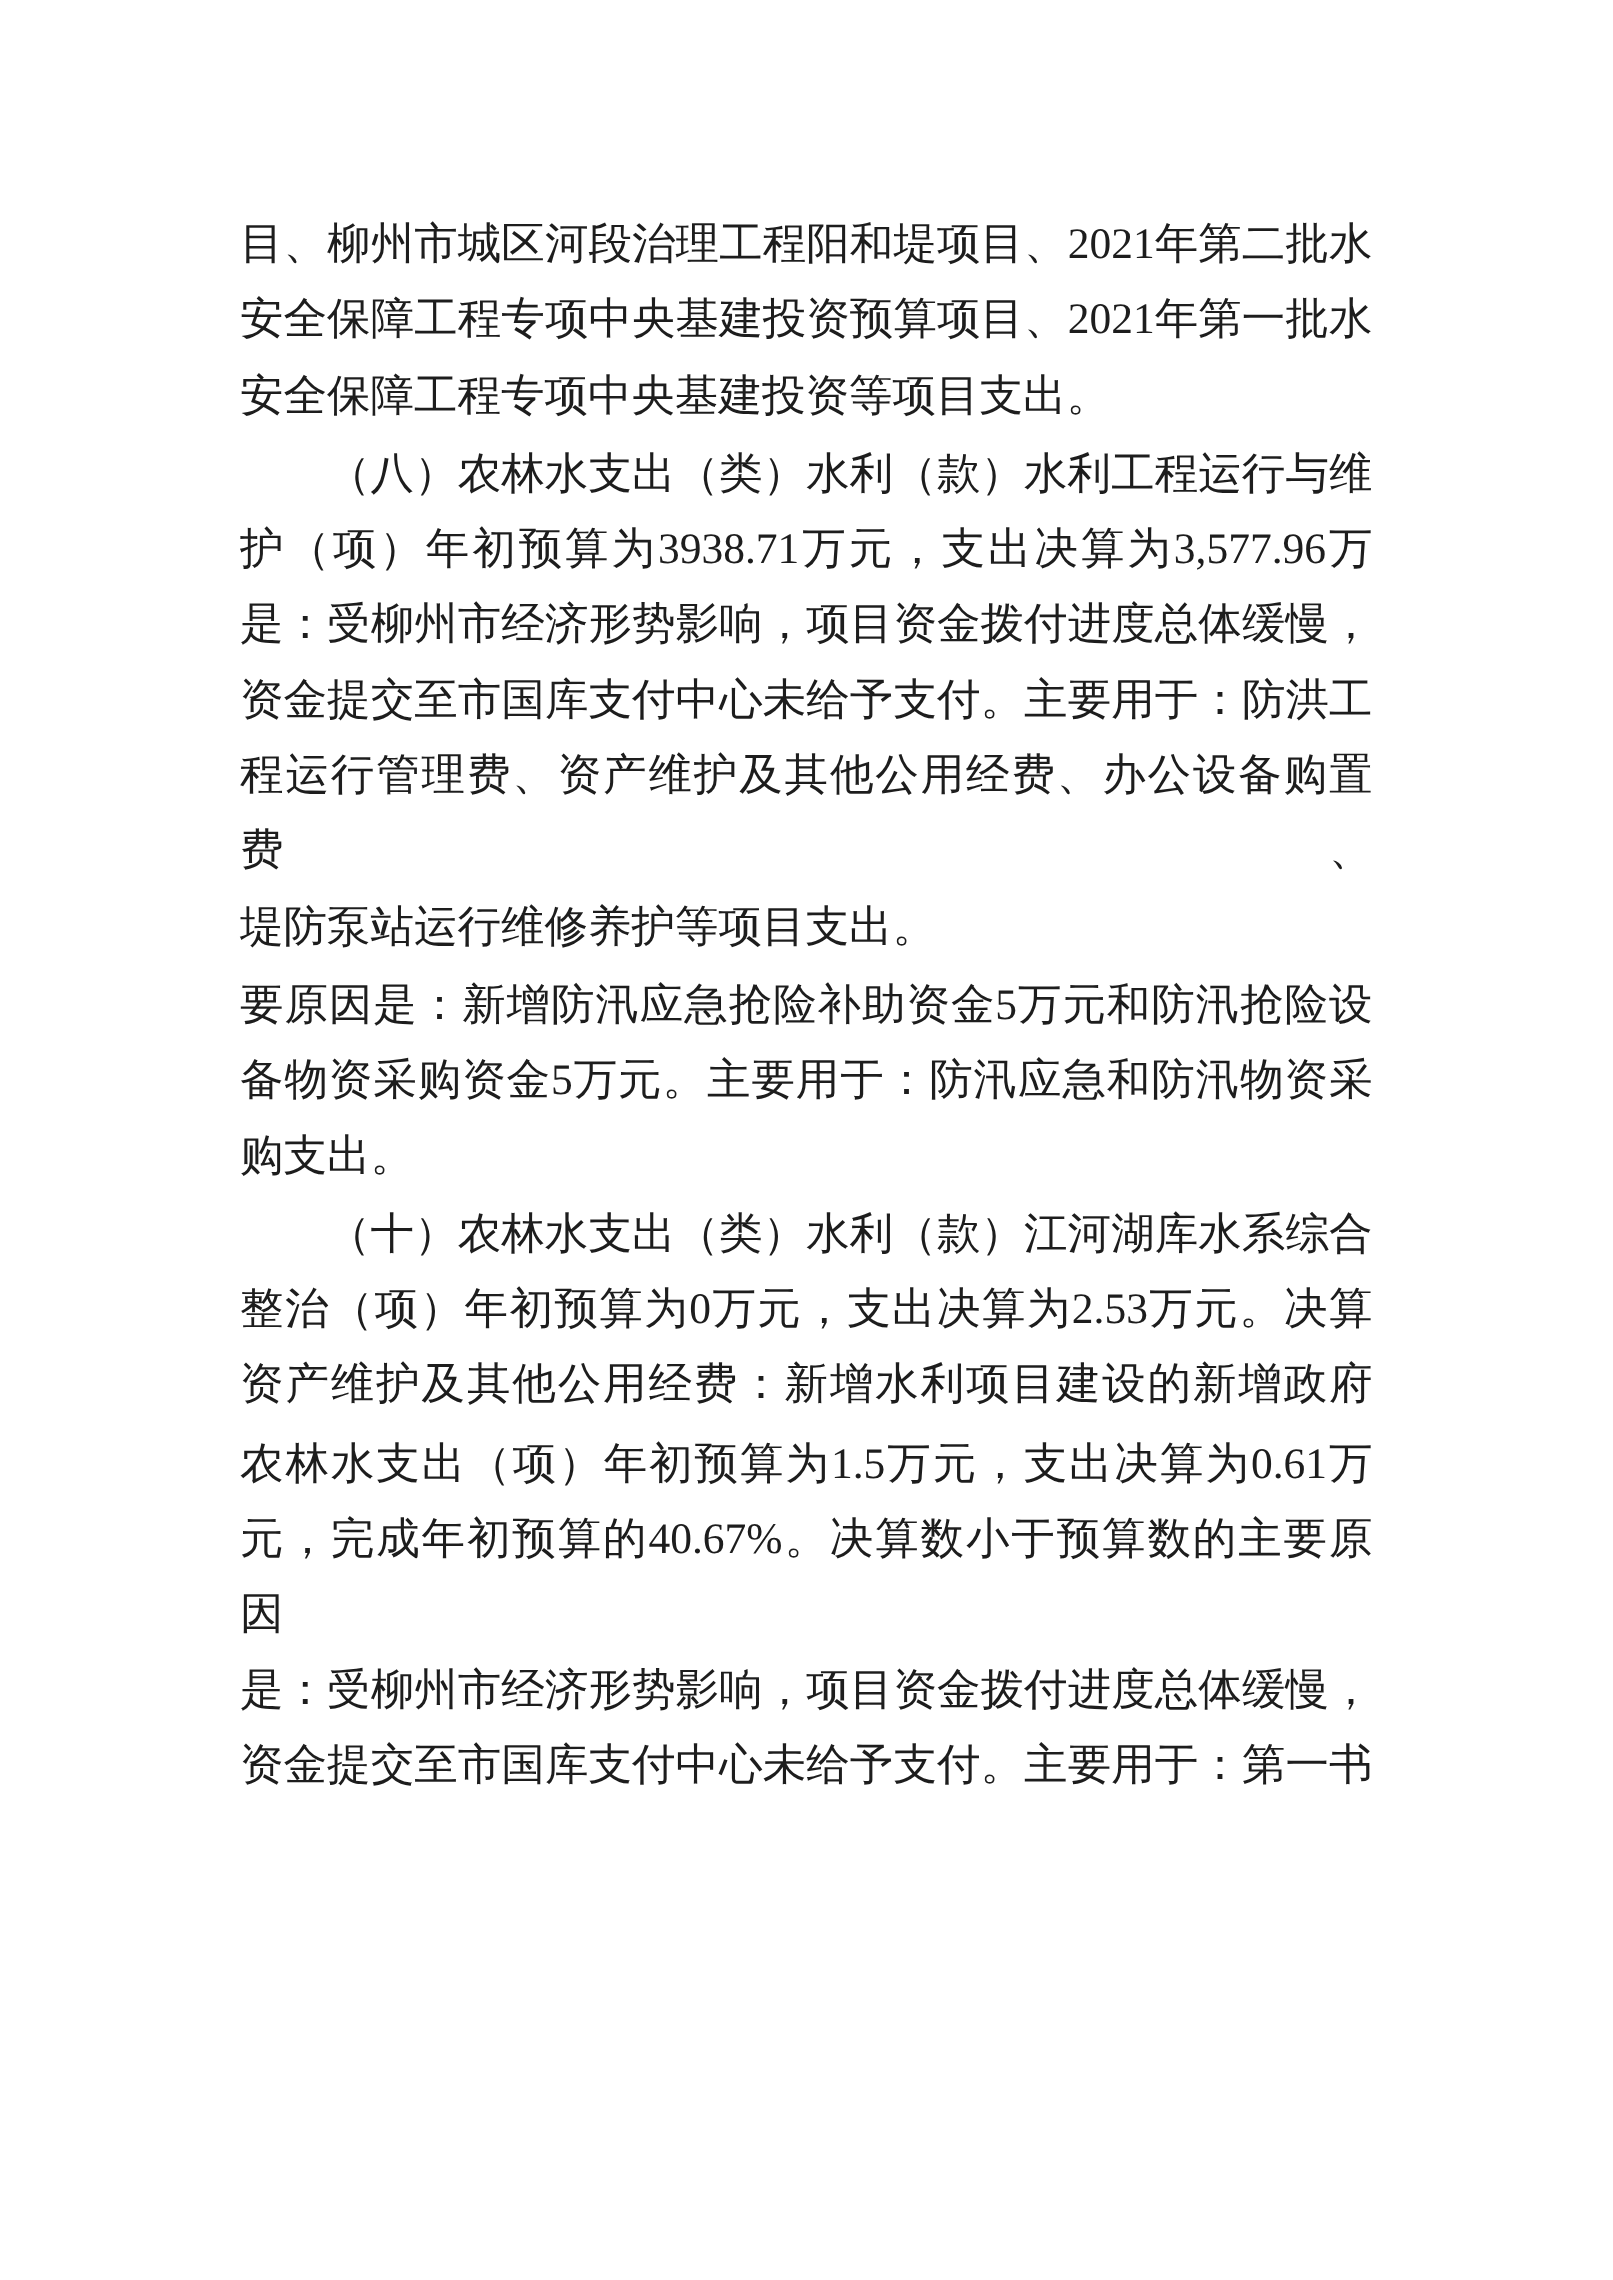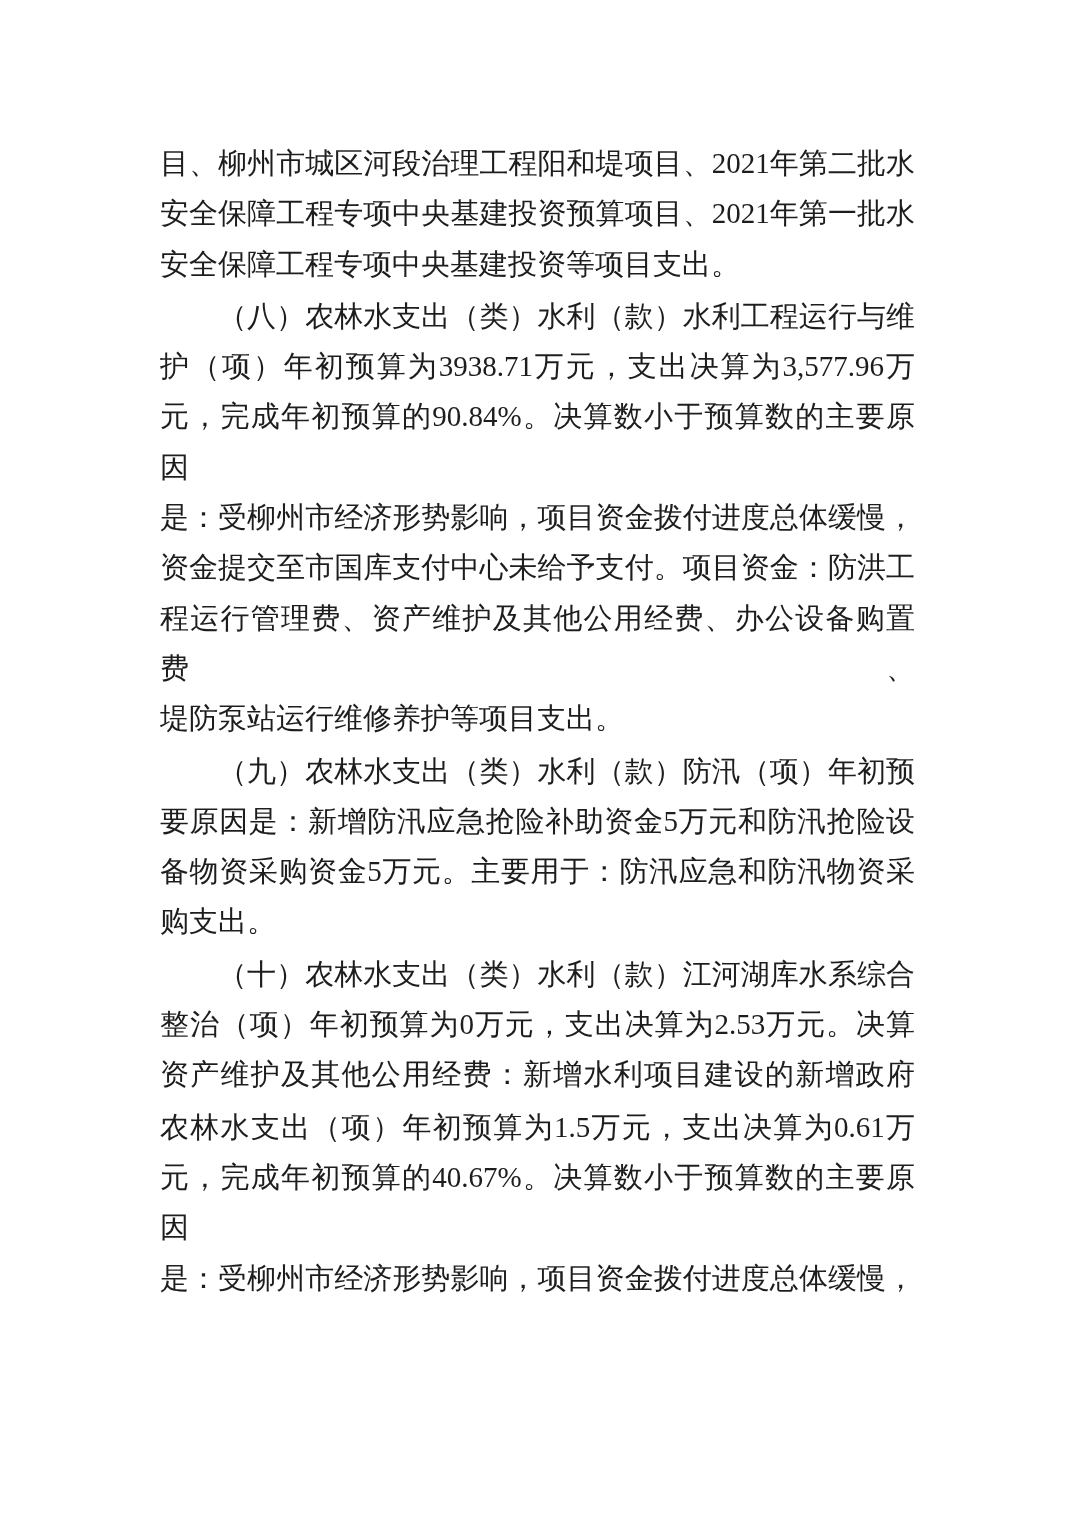--- a/index.html
+++ b/index.html
@@ -47,39 +47,38 @@
 
   <div class="paragraph">
     <div class="text-line">目、柳州市城区河段治理工程阳和堤项目、2021年第二批水</div>
     <div class="text-line">安全保障工程专项中央基建投资预算项目、2021年第一批水</div>
     <div class="text-line last">安全保障工程专项中央基建投资等项目支出。</div>
   </div>
 
   <div class="paragraph">
     <div class="text-line indent">（八）农林水支出（类）水利（款）水利工程运行与维</div>
     <div class="text-line">护（项）年初预算为3938.71万元，支出决算为3,577.96万</div>
-    <div class="text-line">元，完成年初预算的90.84%。决算数小于预算数的主要原因</div>
     <div class="text-line">是：受柳州市经济形势影响，项目资金拨付进度总体缓慢，</div>
-    <div class="text-line">资金提交至市国库支付中心未给予支付。项目资金：防洪工</div>
+    <div class="text-line">资金提交至市国库支付中心未给予支付。主要用于：防洪工</div>
     <div class="text-line">程运行管理费、资产维护及其他公用经费、办公设备购置费、</div>
     <div class="text-line last">堤防泵站运行维修养护等项目支出。</div>
   </div>
 
   <div class="paragraph">
-    <div class="text-line indent">（九）农林水支出（类）水利（款）防汛（项）年初预</div>
     <div class="text-line">要原因是：新增防汛应急抢险补助资金5万元和防汛抢险设</div>
     <div class="text-line">备物资采购资金5万元。主要用于：防汛应急和防汛物资采</div>
     <div class="text-line last">购支出。</div>
   </div>
 
   <div class="paragraph">
     <div class="text-line indent">（十）农林水支出（类）水利（款）江河湖库水系综合</div>
     <div class="text-line">整治（项）年初预算为0万元，支出决算为2.53万元。决算</div>
     <div class="text-line">资产维护及其他公用经费：新增水利项目建设的新增政府</div>
   </div>
 
   <div class="paragraph">
     <div class="text-line">农林水支出（项）年初预算为1.5万元，支出决算为0.61万</div>
     <div class="text-line">元，完成年初预算的40.67%。决算数小于预算数的主要原因</div>
     <div class="text-line">是：受柳州市经济形势影响，项目资金拨付进度总体缓慢，</div>
+    <div class="text-line">资金提交至市国库支付中心未给予支付。主要用于：第一书</div>
   </div>
 
 </div>
 
 </body></html>

